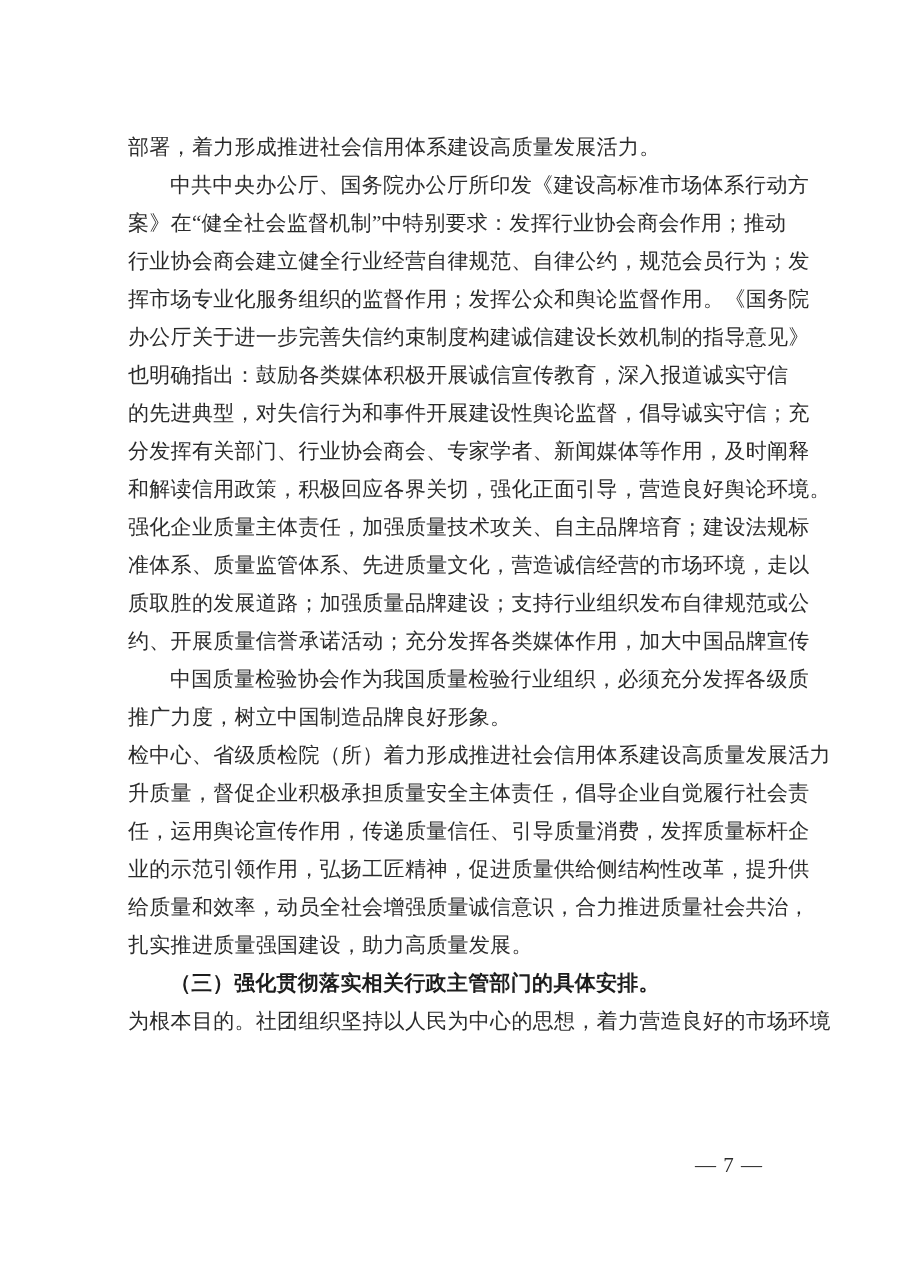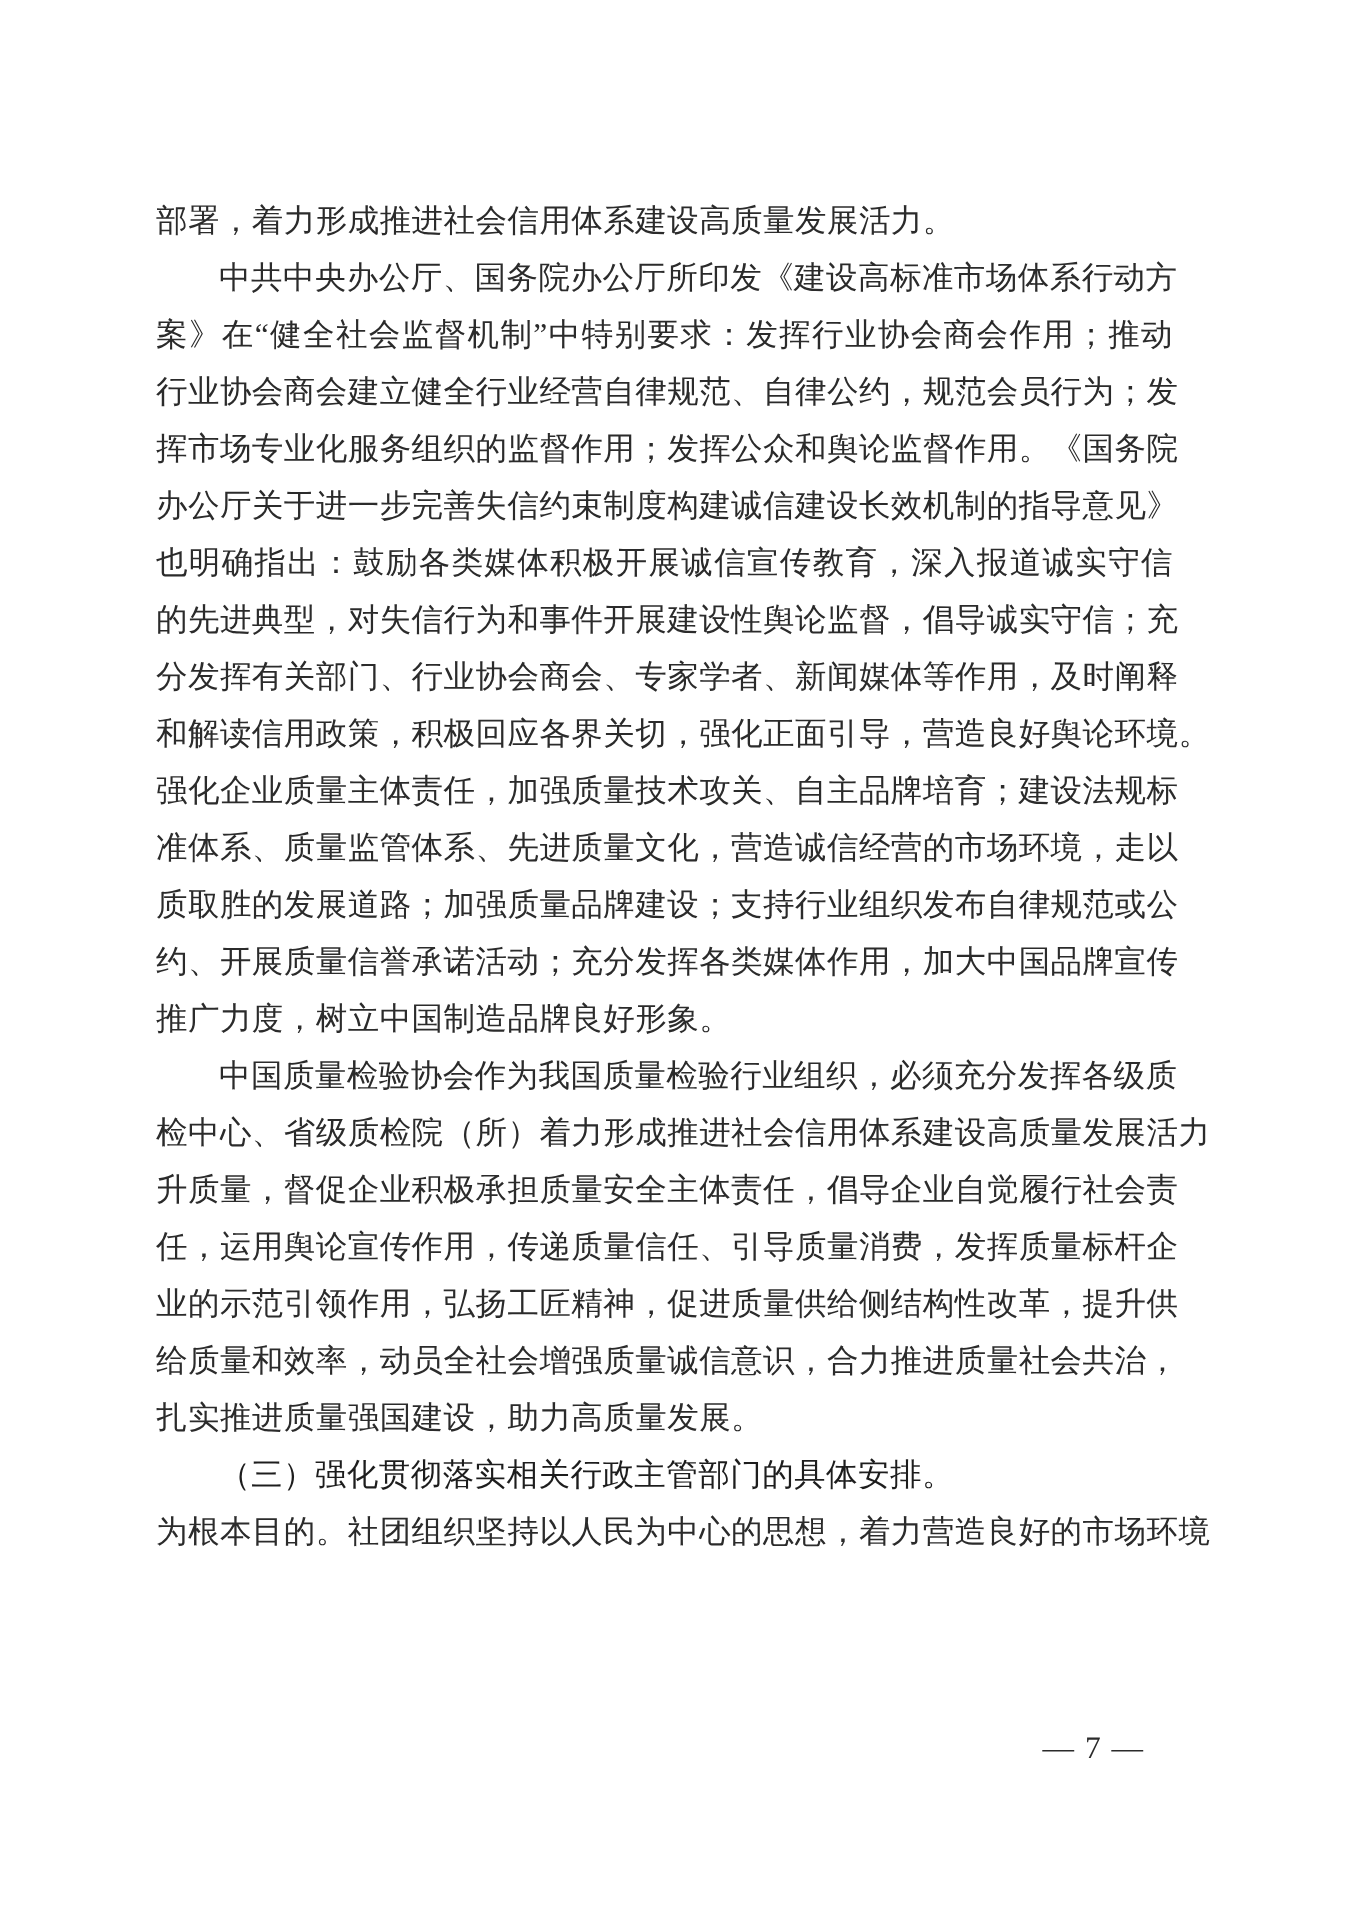--- a/index.html
+++ b/index.html
@@ -21,30 +21,31 @@
     top: 128px;
     width: 678px;
     font-size: 21px;
     color: #2b2b2b;
   }
   .line {
     height: 38px;
     line-height: 38px;
     white-space: nowrap;
     letter-spacing: 0.3px;
+    margin-left: 24px;
   }
   .line.fill {
     text-align: justify;
     text-align-last: justify;
   }
   .line.indent {
     text-indent: 42px;
   }
   .line.bold {
-    font-weight: normal;
+    font-weight: bold;
     color: #1d1d1d;
   }
   .page-footer {
     position: absolute;
     top: 1149px;
     right: 137px;
     font-size: 21px;
     line-height: 32px;
     color: #2b2b2b;
     letter-spacing: 1px;
@@ -63,22 +64,22 @@
       <div class="line fill">挥市场专业化服务组织的监督作用；发挥公众和舆论监督作用。《国务院</div>
       <div class="line fill">办公厅关于进一步完善失信约束制度构建诚信建设长效机制的指导意见》</div>
       <div class="line fill">也明确指出：鼓励各类媒体积极开展诚信宣传教育，深入报道诚实守信</div>
       <div class="line fill">的先进典型，对失信行为和事件开展建设性舆论监督，倡导诚实守信；充</div>
       <div class="line fill">分发挥有关部门、行业协会商会、专家学者、新闻媒体等作用，及时阐释</div>
       <div class="line">和解读信用政策，积极回应各界关切，强化正面引导，营造良好舆论环境。</div>
       <div class="line fill">强化企业质量主体责任，加强质量技术攻关、自主品牌培育；建设法规标</div>
       <div class="line fill">准体系、质量监管体系、先进质量文化，营造诚信经营的市场环境，走以</div>
       <div class="line fill">质取胜的发展道路；加强质量品牌建设；支持行业组织发布自律规范或公</div>
       <div class="line fill">约、开展质量信誉承诺活动；充分发挥各类媒体作用，加大中国品牌宣传</div>
+      <div class="line indent fill">中国质量检验协会作为我国质量检验行业组织，必须充分发挥各级质</div>
       <div class="line">推广力度，树立中国制造品牌良好形象。</div>
-      <div class="line indent fill">中国质量检验协会作为我国质量检验行业组织，必须充分发挥各级质</div>
       <div class="line fill">检中心、省级质检院（所）着力形成推进社会信用体系建设高质量发展活力</div>
       <div class="line fill">升质量，督促企业积极承担质量安全主体责任，倡导企业自觉履行社会责</div>
       <div class="line fill">任，运用舆论宣传作用，传递质量信任、引导质量消费，发挥质量标杆企</div>
       <div class="line fill">业的示范引领作用，弘扬工匠精神，促进质量供给侧结构性改革，提升供</div>
       <div class="line fill">给质量和效率，动员全社会增强质量诚信意识，合力推进质量社会共治，</div>
       <div class="line">扎实推进质量强国建设，助力高质量发展。</div>
       <div class="line indent bold">（三）强化贯彻落实相关行政主管部门的具体安排。</div>
       <div class="line">为根本目的。社团组织坚持以人民为中心的思想，着力营造良好的市场环境</div>
     </div>
   <div class="page-footer">— 7 —</div>

